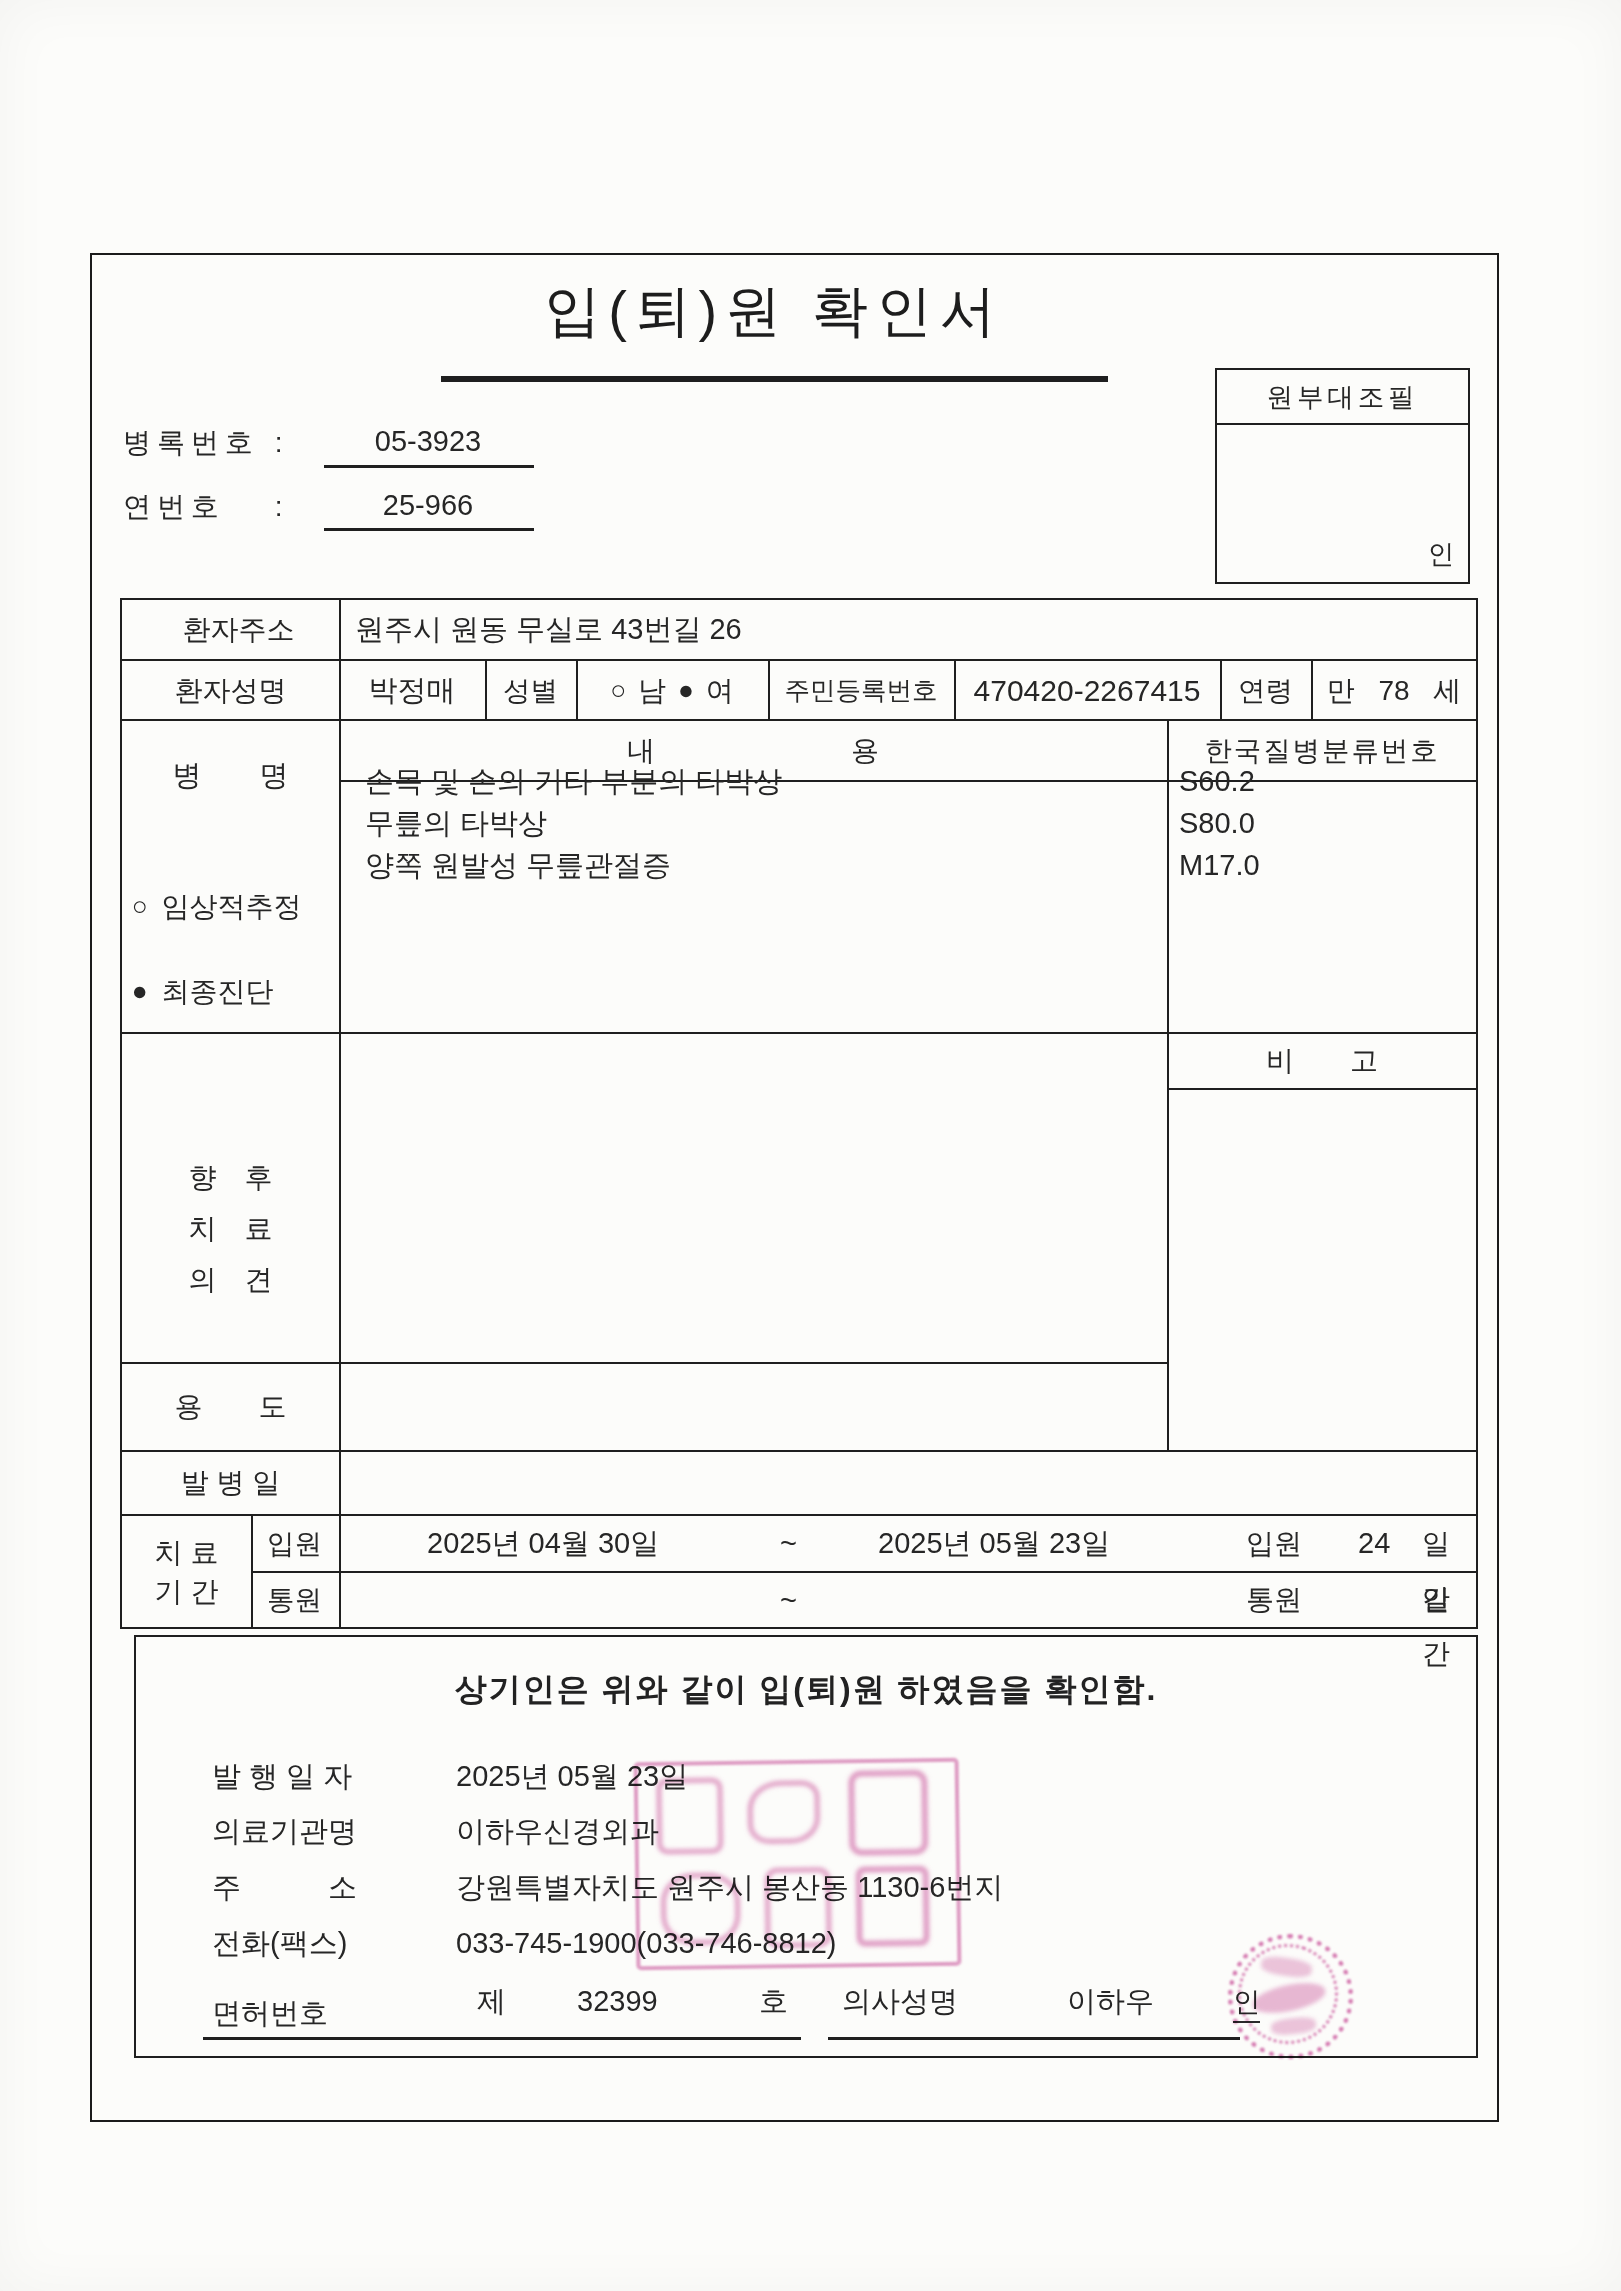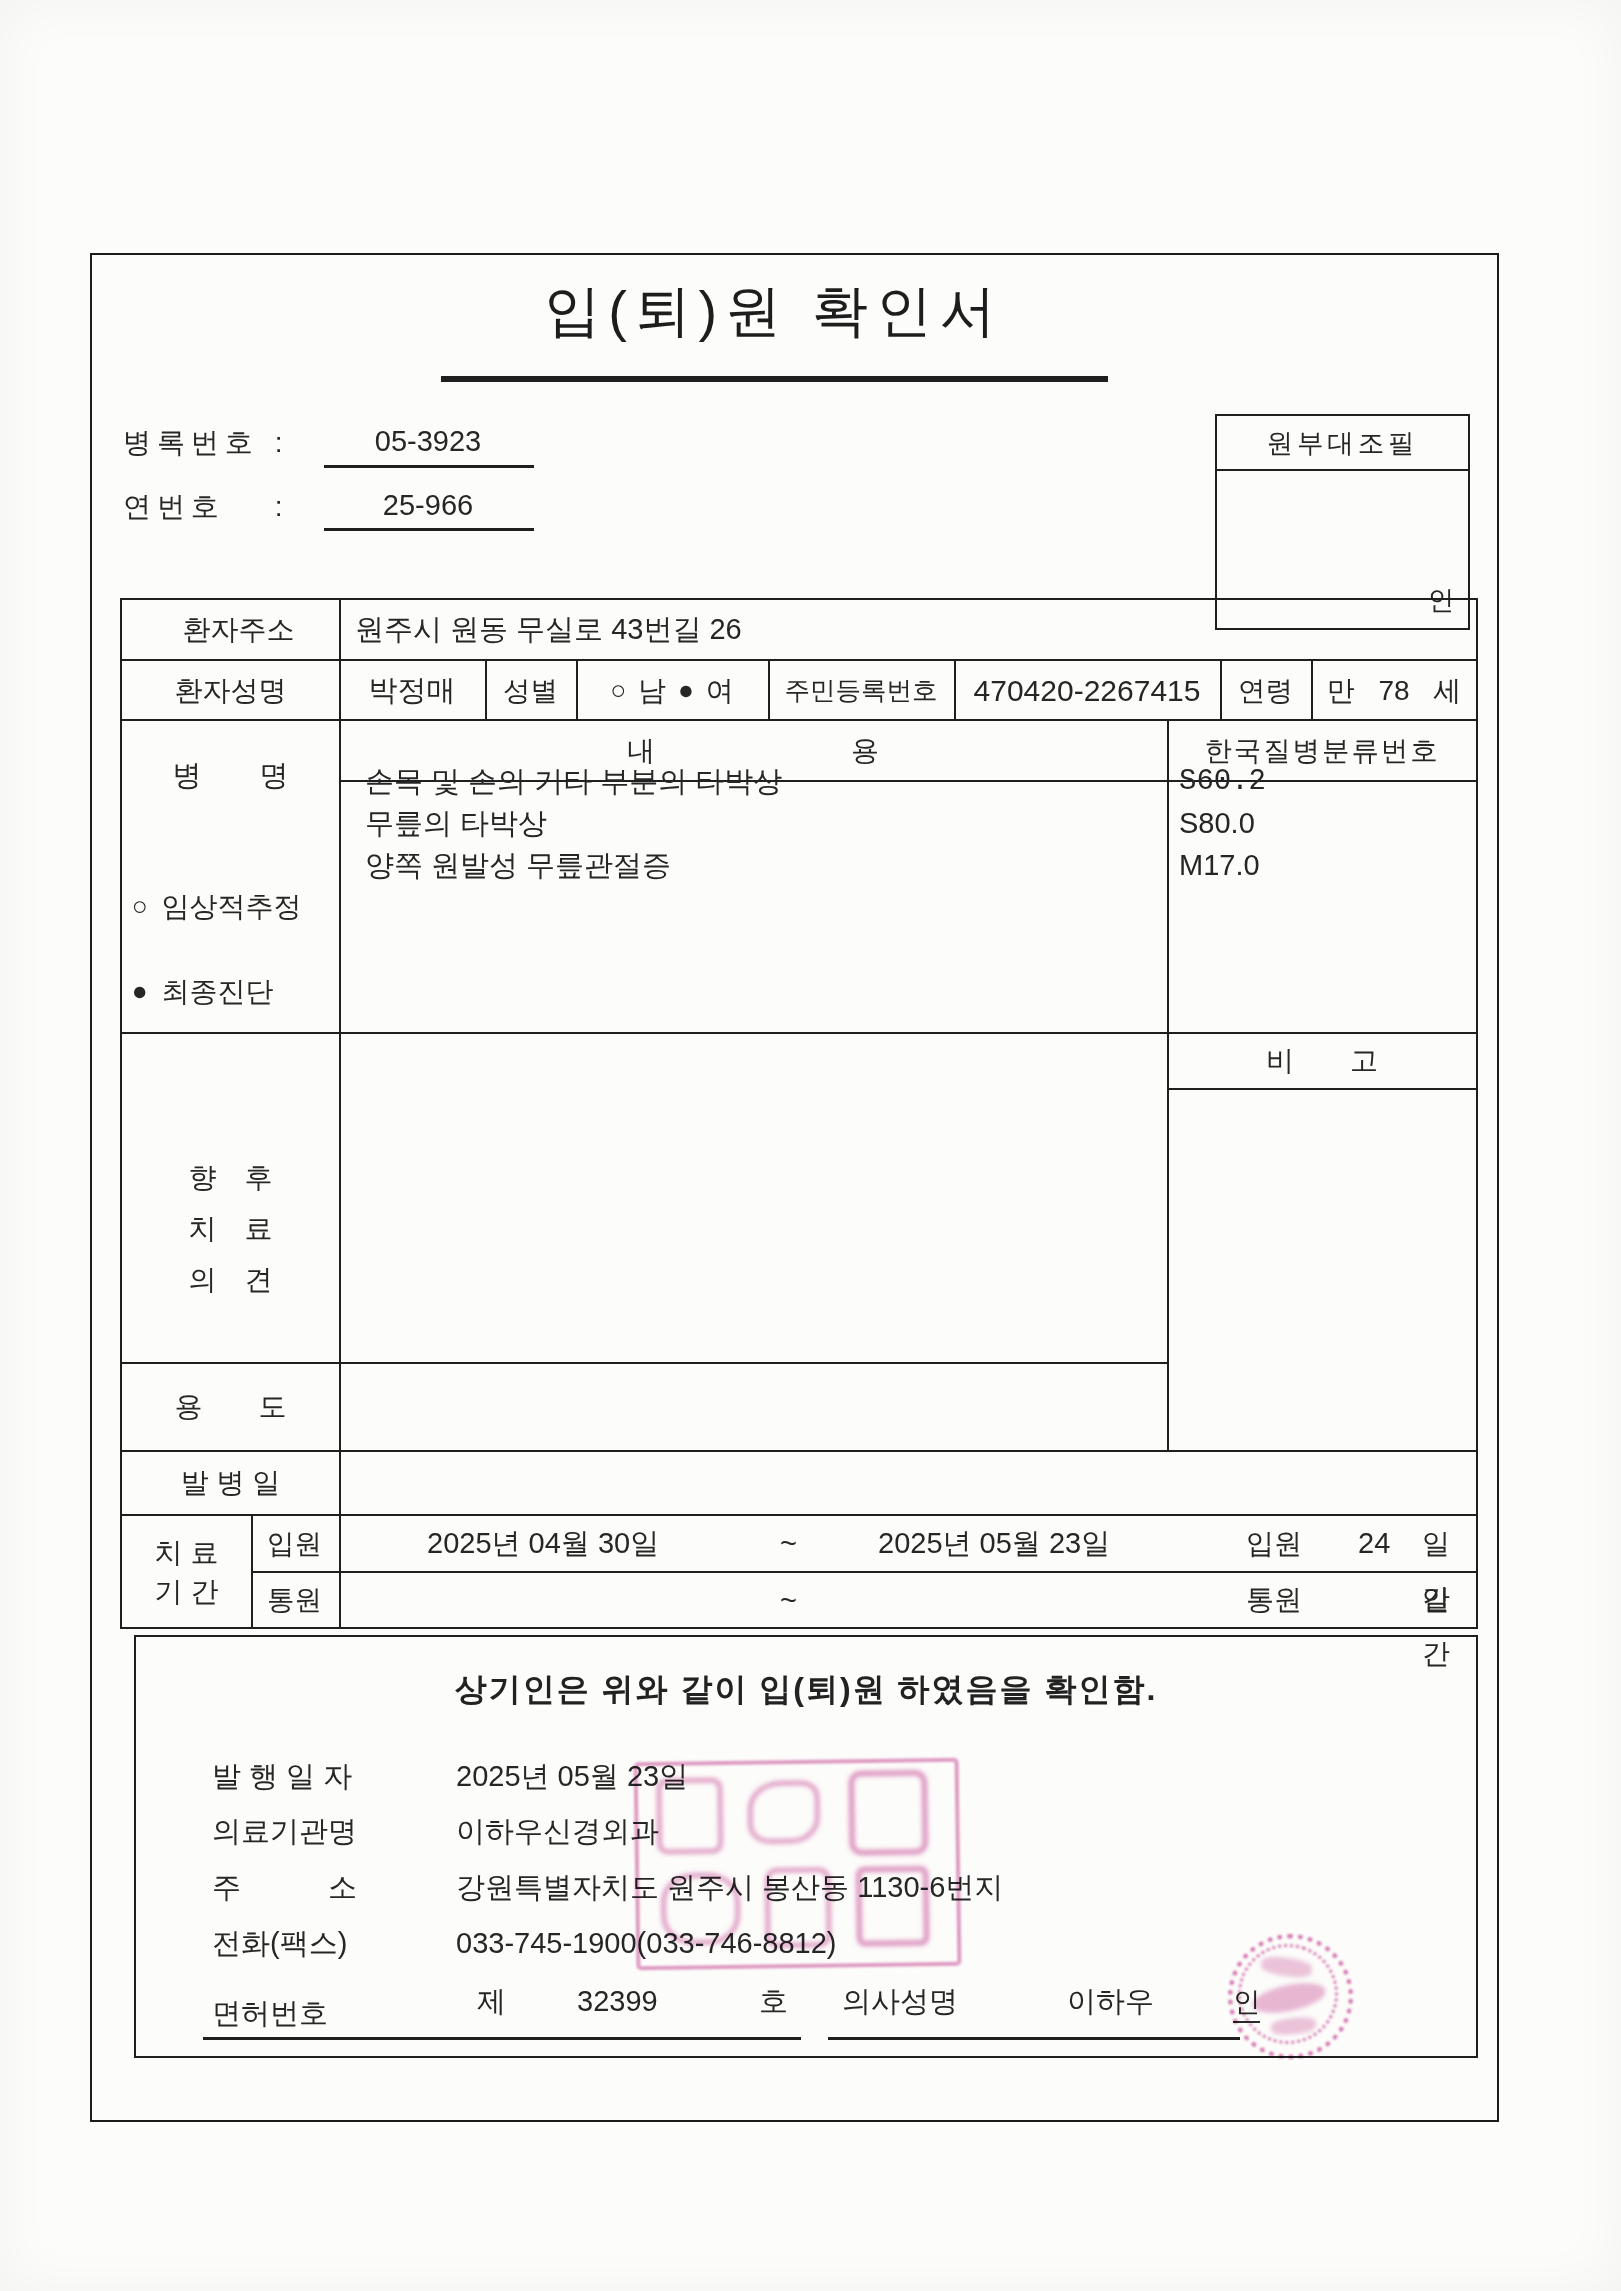--- a/index.html
+++ b/index.html
@@ -25,21 +25,21 @@
 </head>
 <body>
 
 <div class="page">
 
   <div class="abs frame" style="left:90px;top:253px;width:1409px;height:1869px;"></div>
 
   <div class="cell title" style="left:421px;top:271px;width:706px;height:82px;">입(퇴)원 확인서</div>
   <div class="ln" style="left:441px;top:376px;width:667px;height:5.9px;"></div>
 
-  <div class="abs bbox" style="left:1215px;top:368px;width:255px;height:216px;margin-top:46px;">
+  <div class="abs bbox" style="left:1215px;top:368px;width:255px;height:216px;">
     <div class="cell f27 ls4" style="left:0;top:0;width:100%;height:55px;border-bottom:2px solid #1f1f1f;">원부대조필</div>
     <div class="abs f27" style="right:13.7px;bottom:9.8px;">인</div>
   </div>
 
   <div class="cell left f29 ls6" style="left:123px;top:423px;width:157px;height:39px;">병록번호</div>
   <div class="cell f29" style="left:267px;top:423px;width:23.5px;height:39px;">:</div>
   <div class="cell f30" style="left:323px;top:421px;width:210px;height:41px;">05-3923</div>
   <div class="ln" style="left:324px;top:465px;width:210px;height:2.9px;"></div>
 
   <div class="cell left f29 ls6" style="left:123px;top:487px;width:157px;height:39px;">연번호</div>
@@ -93,21 +93,21 @@
     <div class="ln" style="left:0;top:793px;width:1355px;height:2px;"></div>
     <div class="ln" style="left:129px;top:850px;width:1225px;height:2px;"></div>
 
     <div class="cell f29" style="left:217px;top:0;width:828px;height:59px;">내　　　　　　　용</div>
     <div class="cell f28" style="left:1045px;top:0;width:310px;height:59px;letter-spacing:2px;">한국질병분류번호</div>
 
     <div class="cell f30" style="left:0;top:27.4px;width:217px;height:55px;">병　　명</div>
     <div class="cell left f30" style="left:243px;top:41px;width:745px;height:39px;">손목 및 손의 기타 부분의 타박상</div>
     <div class="cell left f30" style="left:243px;top:83px;width:745px;height:39px;">무릎의 타박상</div>
     <div class="cell left f30" style="left:243px;top:125px;width:745px;height:39px;">양쪽 원발성 무릎관절증</div>
-    <div class="cell left f30" style="left:1057px;top:41px;width:284px;height:39px;font-family:Liberation Mono, monospace;">S60.2</div>
+    <div class="cell left f30" style="left:1057px;top:41px;width:284px;height:39px;">S60.2</div>
     <div class="cell left f30" style="left:1057px;top:83px;width:284px;height:39px;">S80.0</div>
     <div class="cell left f30" style="left:1057px;top:125px;width:284px;height:39px;">M17.0</div>
 
     <div class="cell left" style="left:9.8px;top:165px;width:207px;height:41px;gap:13.7px;">
       <span class="f27">○</span>
       <span class="f29">임상적추정</span>
     </div>
     <div class="cell left" style="left:9.8px;top:250px;width:207px;height:41px;gap:13.7px;">
       <span class="f27">●</span>
       <span class="f29">최종진단</span>

